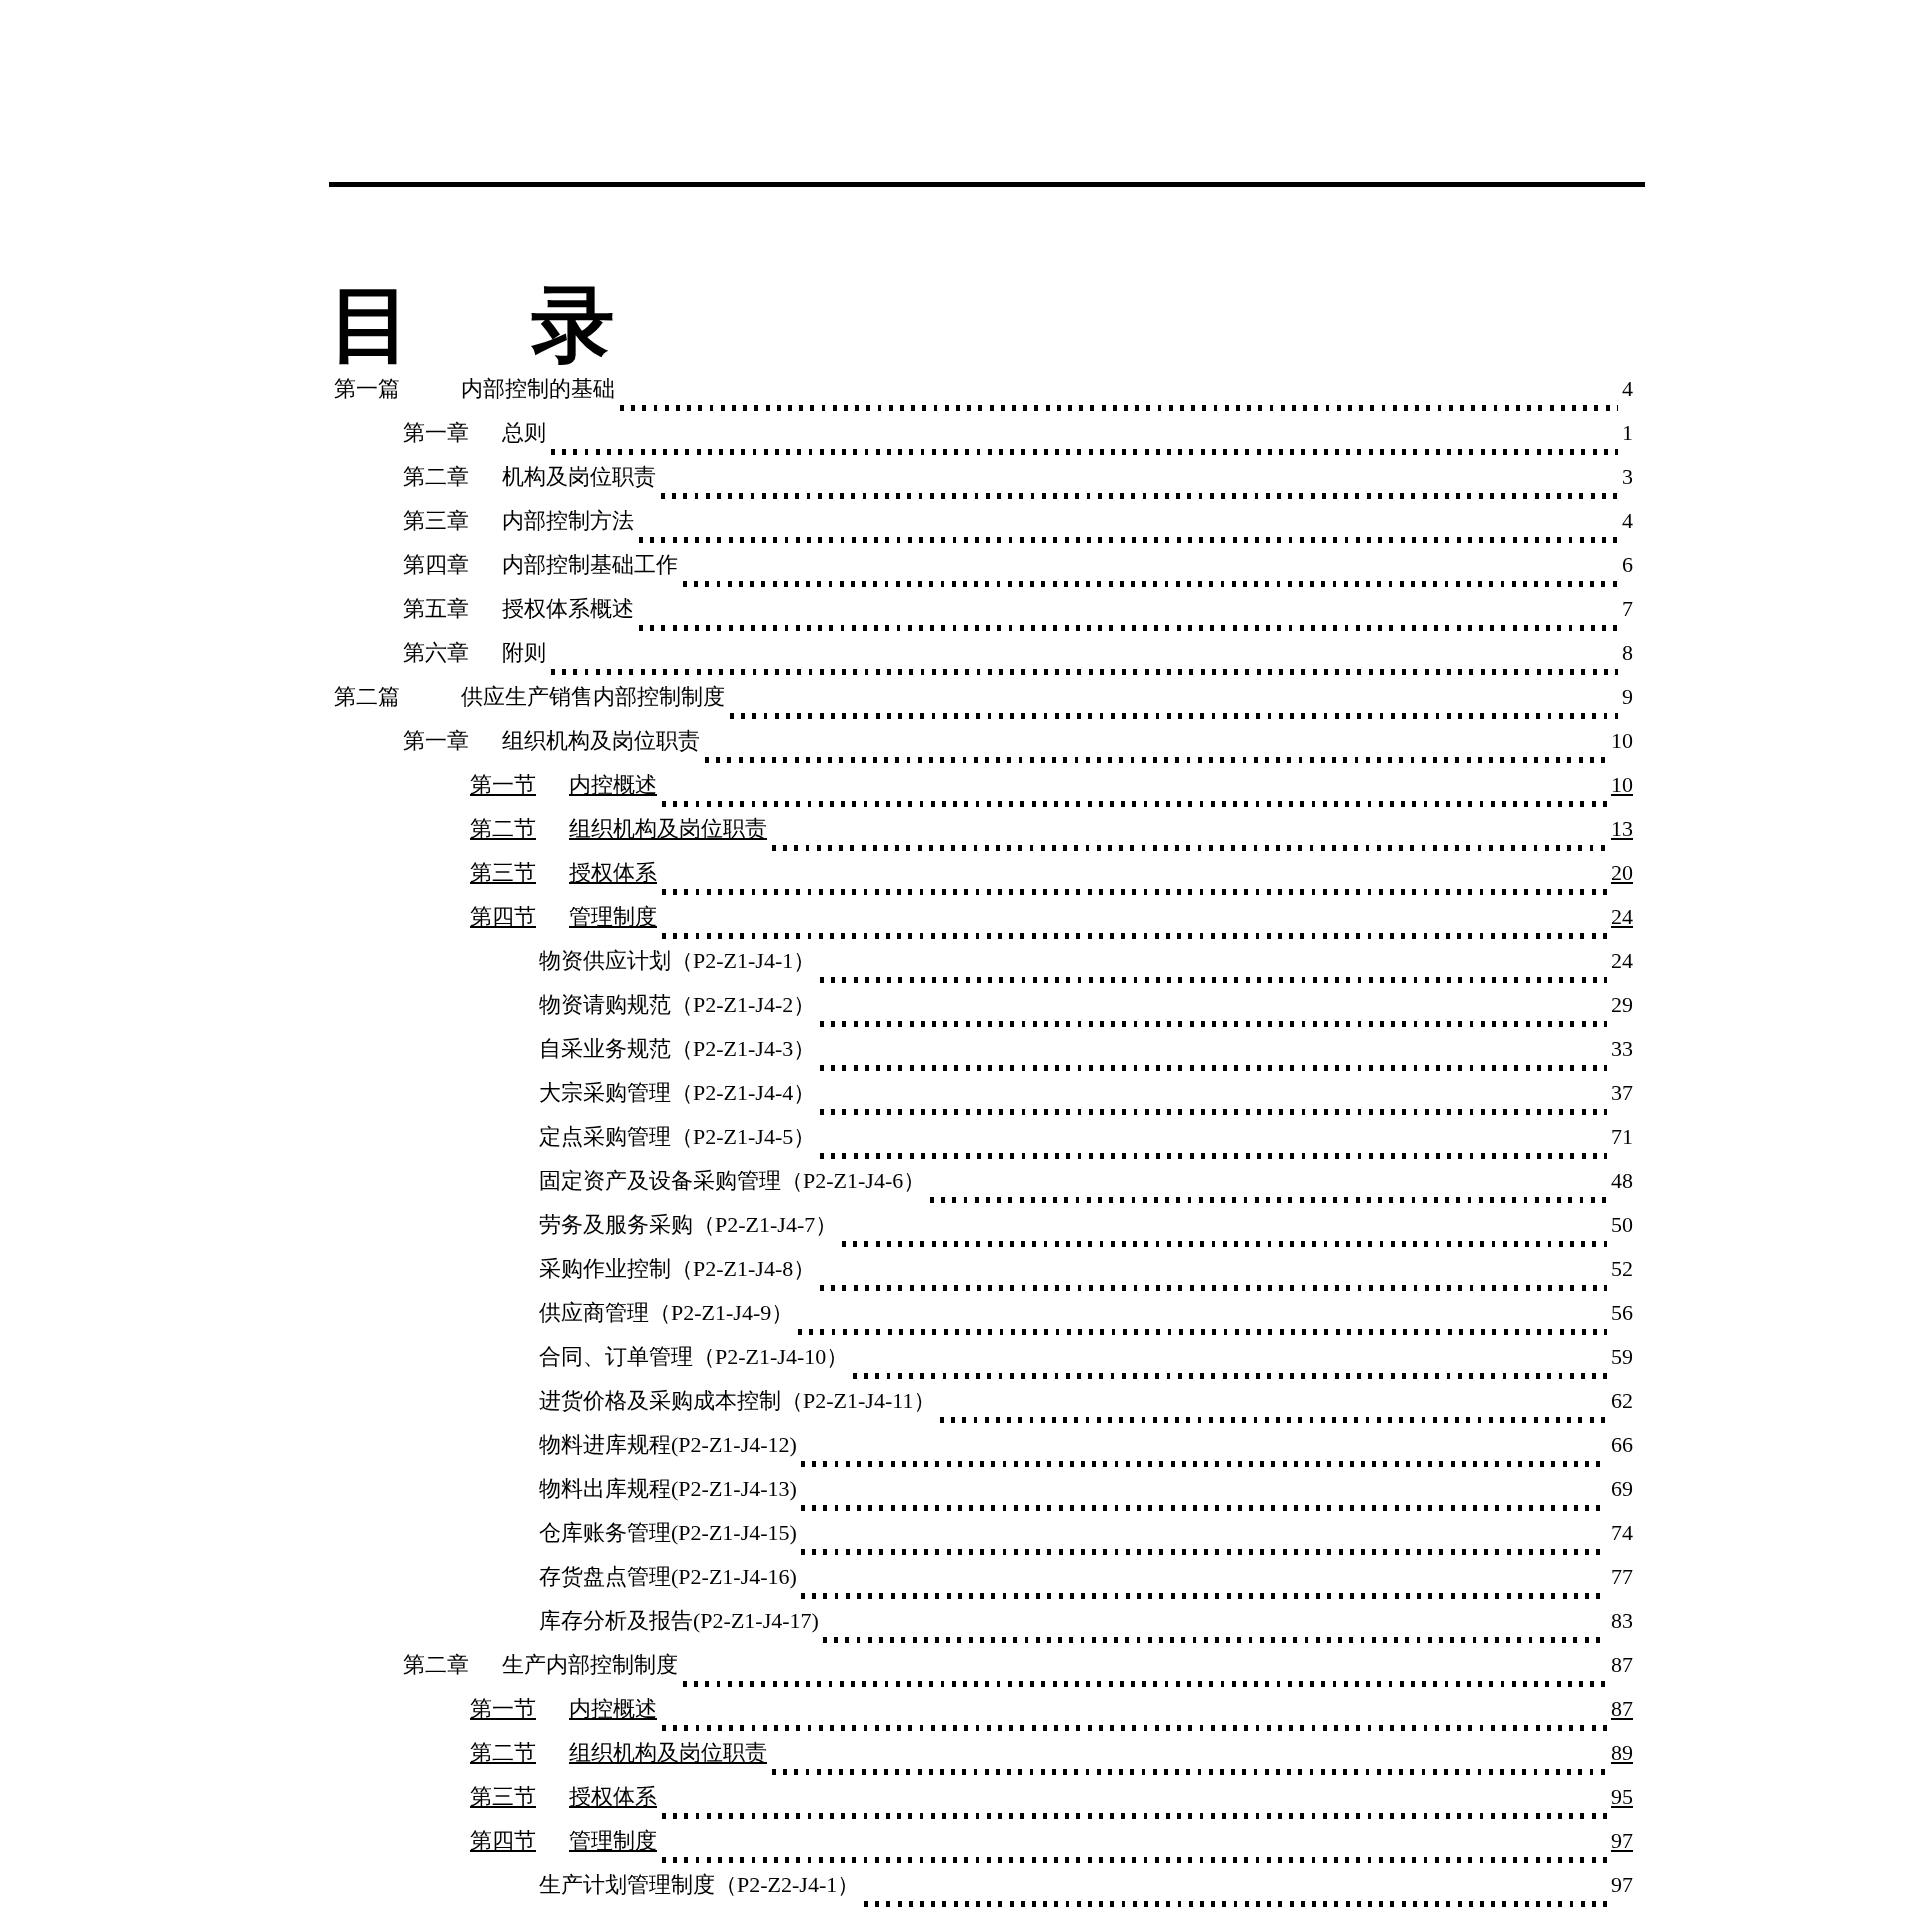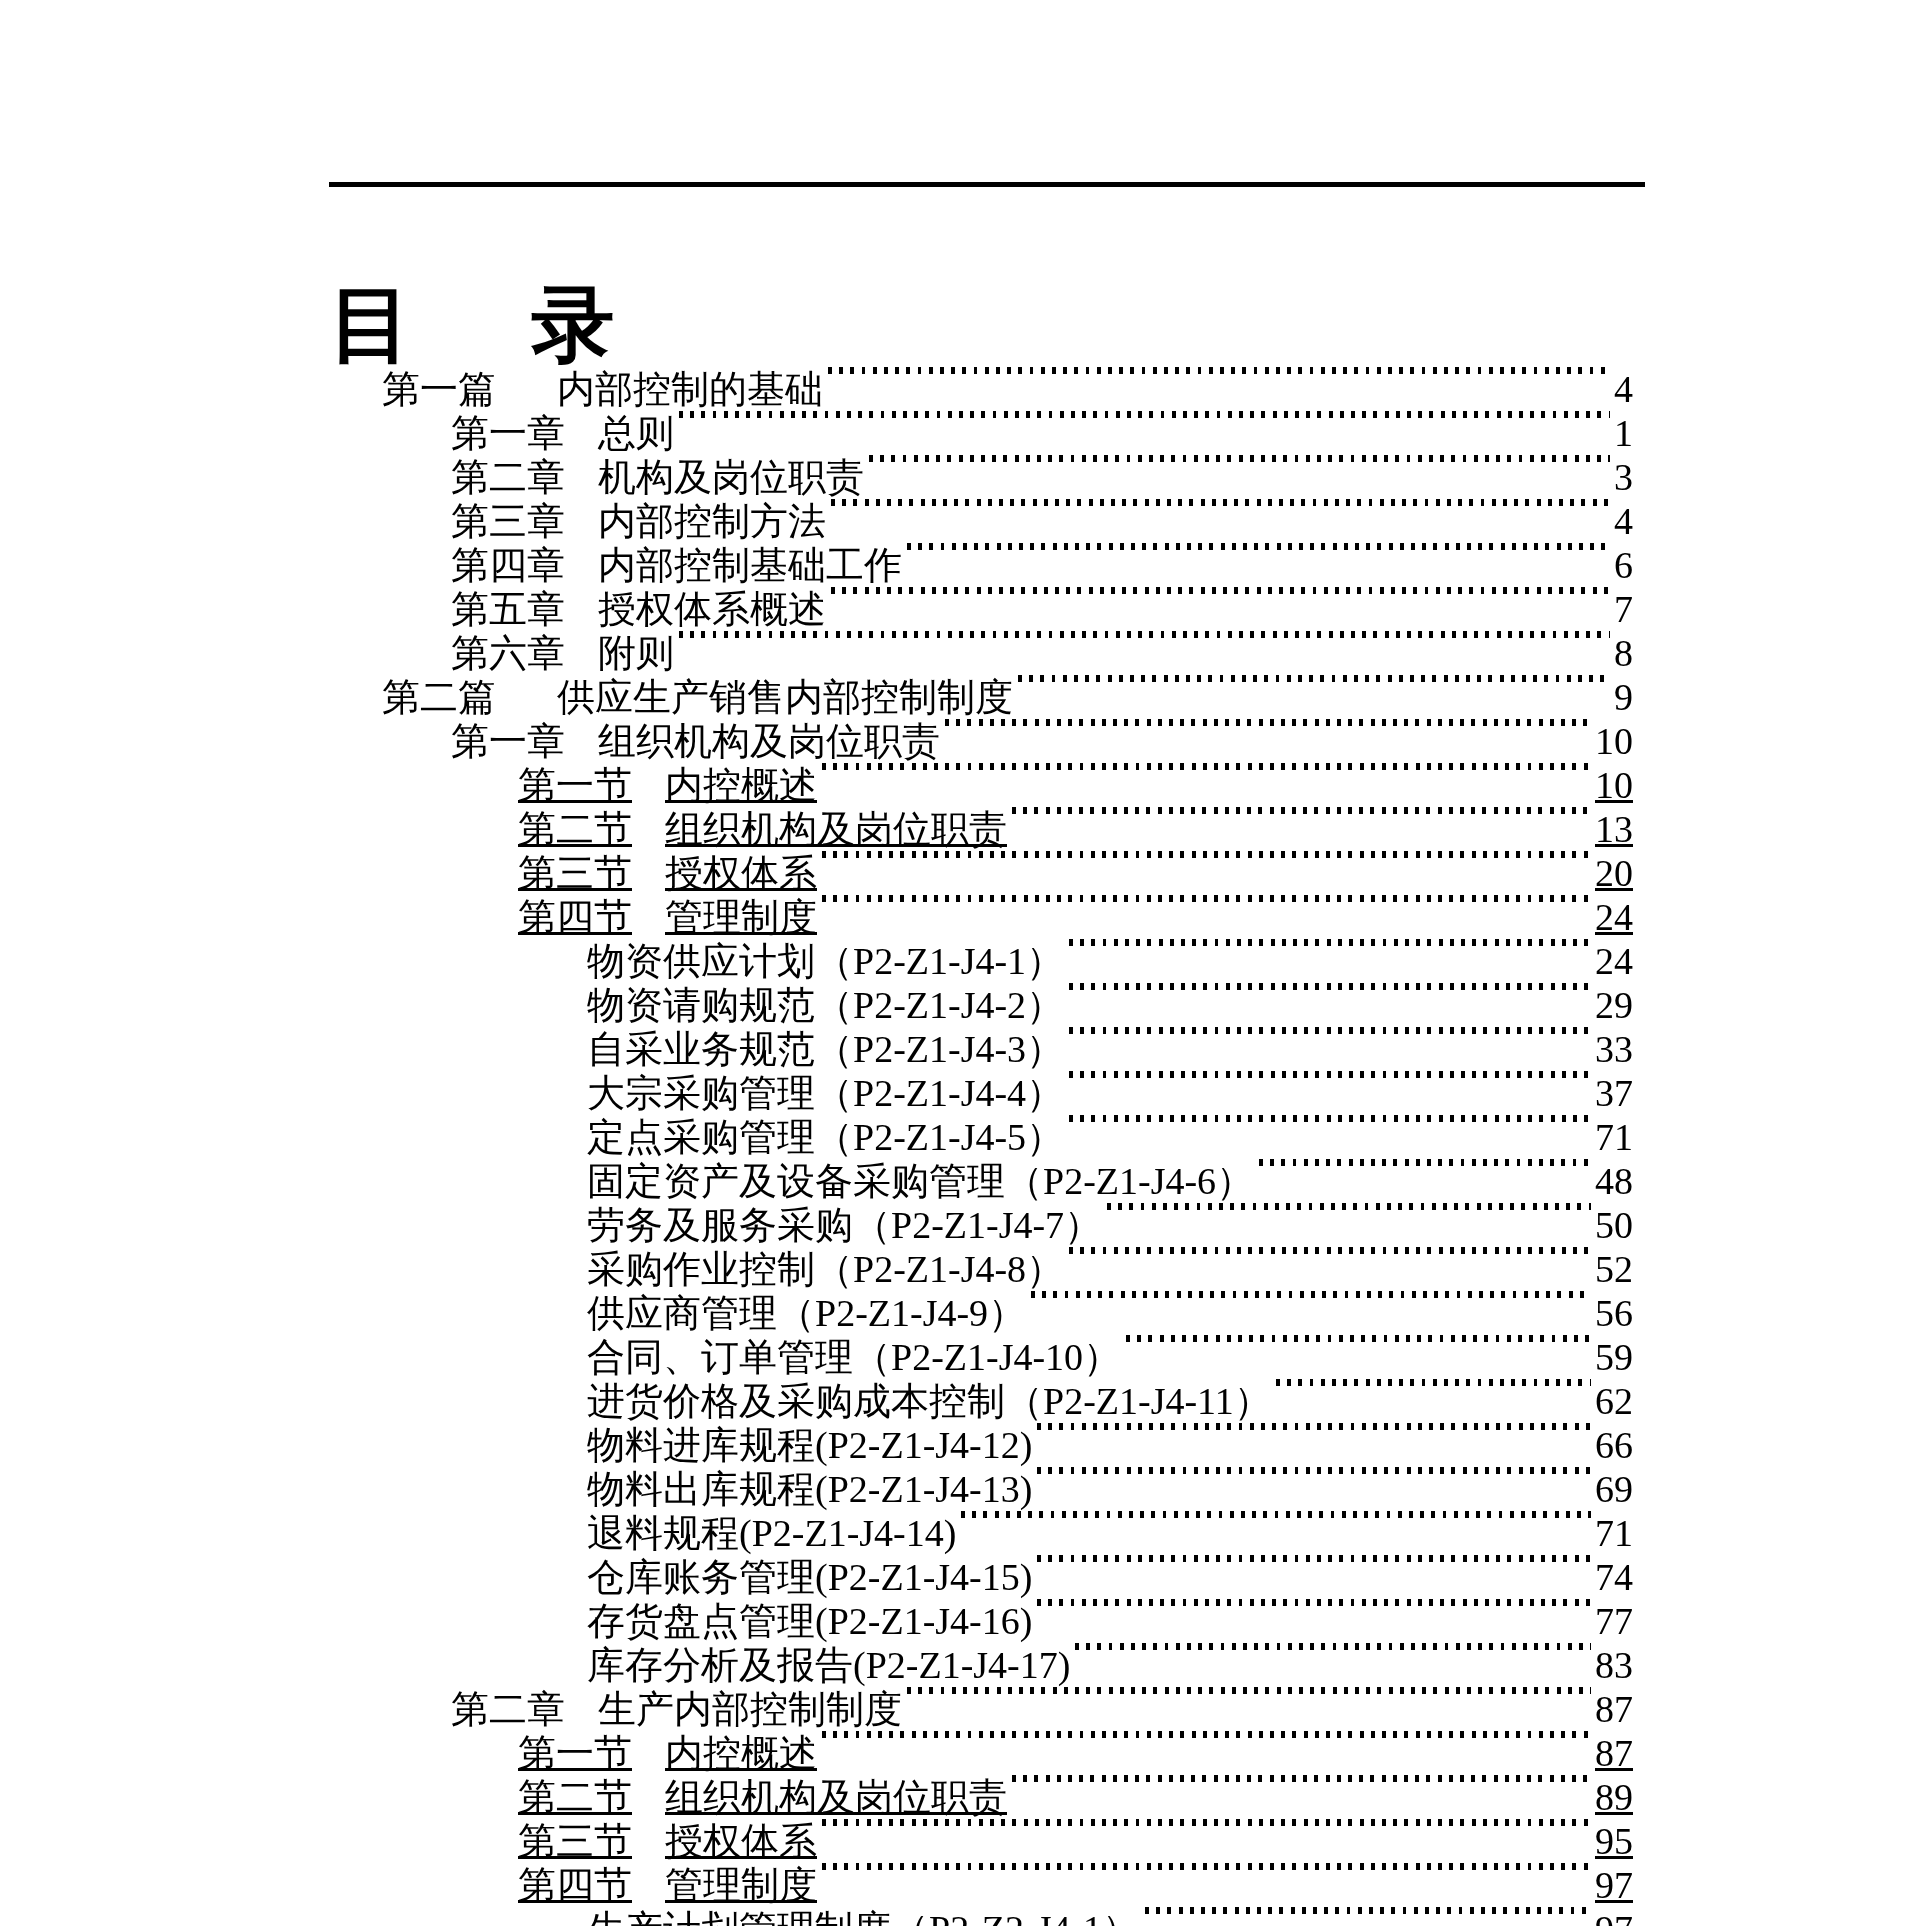--- a/index.html
+++ b/index.html
@@ -40,26 +40,25 @@
     white-space: nowrap;
   }
   .toc {
     position: absolute;
     left: 334px;
     top: 367px;
     width: 1299px;
   }
   .toc-row {
     display: flex;
-    align-items: flex-start;
+    align-items: flex-end;
     height: 44px;
-    font-size: 38px;
+    font-size: 22px;
     line-height: 44px;
     white-space: nowrap;
-    margin-left: 48px;
   }
   .toc-row.lvl1 { padding-left: 69px; }
   .toc-row.lvl2 { padding-left: 136px; text-decoration: underline; }
   .toc-row.lvl3 { padding-left: 205px; }
   .toc-row .lbl { flex: 0 0 auto; }
   .toc-row.lvl0 .lbl { margin-right: 61px; }
   .toc-row.lvl1 .lbl { margin-right: 33px; }
   .toc-row.lvl2 .lbl { margin-right: 33px; }
   .toc-row .ttl { flex: 0 0 auto; }
   .leader {
@@ -215,25 +214,20 @@
         <span class="ttl">物料进库规程(P2-Z1-J4-12)</span>
         <span class="leader"></span>
         <span class="pg">66</span>
       </div>
       <div class="toc-row lvl3">
         <span class="ttl">物料出库规程(P2-Z1-J4-13)</span>
         <span class="leader"></span>
         <span class="pg">69</span>
       </div>
       <div class="toc-row lvl3">
-        <span class="ttl">退料规程(P2-Z1-J4-14)</span>
-        <span class="leader"></span>
-        <span class="pg">71</span>
-      </div>
-      <div class="toc-row lvl3">
         <span class="ttl">仓库账务管理(P2-Z1-J4-15)</span>
         <span class="leader"></span>
         <span class="pg">74</span>
       </div>
       <div class="toc-row lvl3">
         <span class="ttl">存货盘点管理(P2-Z1-J4-16)</span>
         <span class="leader"></span>
         <span class="pg">77</span>
       </div>
       <div class="toc-row lvl3">

